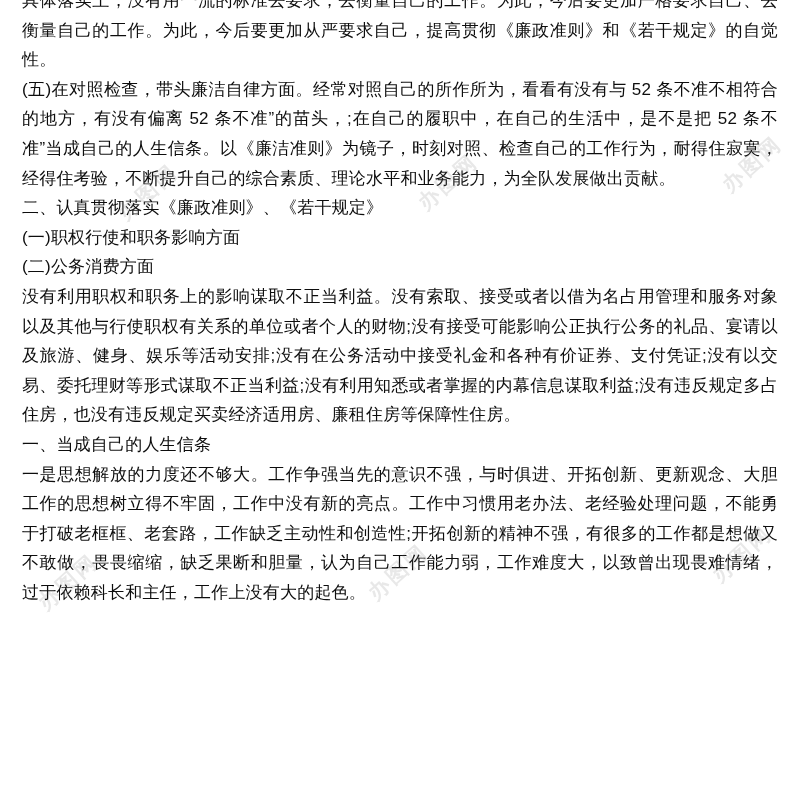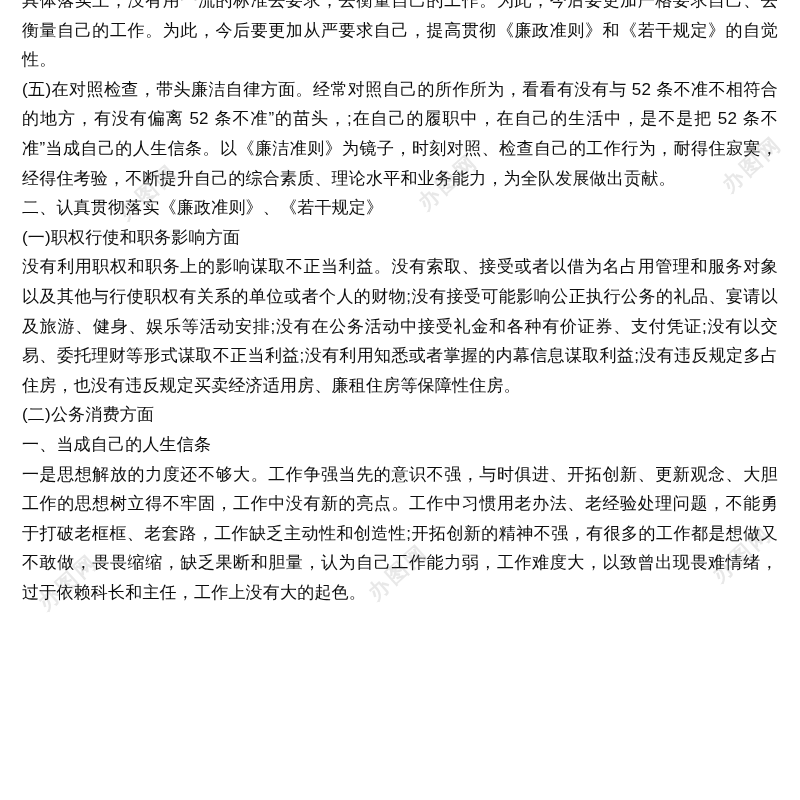--- a/index.html
+++ b/index.html
@@ -60,19 +60,19 @@
     <span class="wm" style="left:32px; top:568px;">办图网</span>
     <span class="wm" style="left:362px; top:558px;">办图网</span>
     <span class="wm" style="left:706px; top:540px;">办图网</span>
   </div>
 
   <div class="content">
     <p class="body">具体落实上，没有用一流的标准去要求，去衡量自己的工作。为此，今后要更加严格要求自己、去衡量自己的工作。为此，今后要更加从严要求自己，提高贯彻《廉政准则》和《若干规定》的自觉性。</p>
     <p class="body">(五)在对照检查，带头廉洁自律方面。经常对照自己的所作所为，看看有没有与 52 条不准不相符合的地方，有没有偏离 52 条不准”的苗头，;在自己的履职中，在自己的生活中，是不是把 52 条不准”当成自己的人生信条。以《廉洁准则》为镜子，时刻对照、检查自己的工作行为，耐得住寂寞，经得住考验，不断提升自己的综合素质、理论水平和业务能力，为全队发展做出贡献。</p>
     <p class="heading">二、认真贯彻落实《廉政准则》、《若干规定》</p>
     <p class="body">(一)职权行使和职务影响方面</p>
+    <p class="body">(二)公务消费方面</p>
     <p class="body">没有利用职权和职务上的影响谋取不正当利益。没有索取、接受或者以借为名占用管理和服务对象以及其他与行使职权有关系的单位或者个人的财物;没有接受可能影响公正执行公务的礼品、宴请以及旅游、健身、娱乐等活动安排;没有在公务活动中接受礼金和各种有价证券、支付凭证;没有以交易、委托理财等形式谋取不正当利益;没有利用知悉或者掌握的内幕信息谋取利益;没有违反规定多占住房，也没有违反规定买卖经济适用房、廉租住房等保障性住房。</p>
-    <p class="body">(二)公务消费方面</p>
     <p class="heading">一、当成自己的人生信条</p>
     <p class="body">一是思想解放的力度还不够大。工作争强当先的意识不强，与时俱进、开拓创新、更新观念、大胆工作的思想树立得不牢固，工作中没有新的亮点。工作中习惯用老办法、老经验处理问题，不能勇于打破老框框、老套路，工作缺乏主动性和创造性;开拓创新的精神不强，有很多的工作都是想做又不敢做，畏畏缩缩，缺乏果断和胆量，认为自己工作能力弱，工作难度大，以致曾出现畏难情绪，过于依赖科长和主任，工作上没有大的起色。</p>
   </div>
 
 </div>
 
 </body></html>

